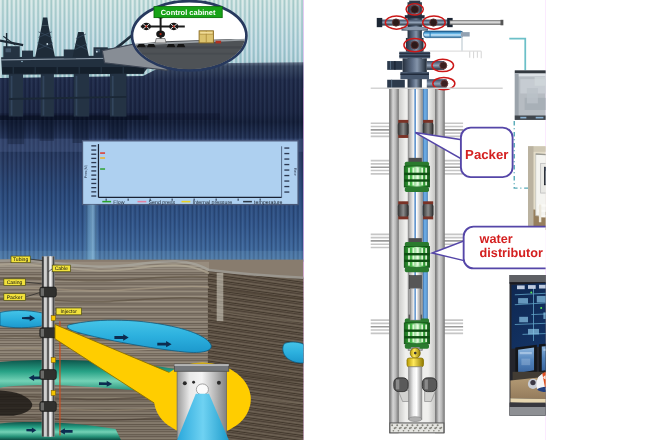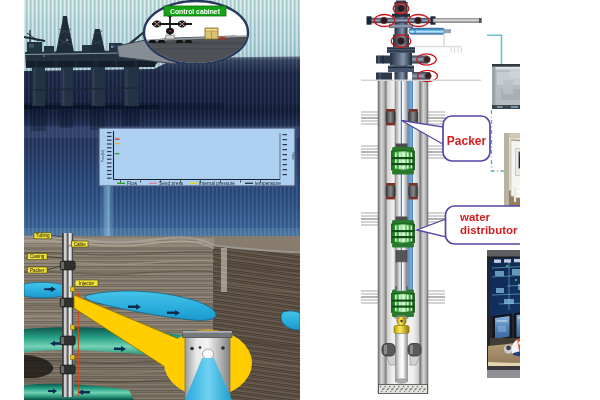--- a/index.html
+++ b/index.html
@@ -1,17 +1,17 @@
 <!DOCTYPE html>
 <html><head>
 <meta charset="utf-8">
 <style>
   html,body{margin:0;padding:0;background:#fff;}
   #root{position:relative;width:496px;height:400px;overflow:hidden;background:#f0abfc;
-        font-family:"Liberation Sans", sans-serif;margin-left:24px;}
+        font-family:"Liberation Sans", sans-serif;}
   svg{position:absolute;top:0;display:block;}
 </style>
 </head>
 <body>
 <div id="root">
 <svg id="L" style="left:0" width="276" height="400" viewBox="0 0 276 400">
 <defs>
  <linearGradient id="sky" x1="0" y1="0" x2="0" y2="1">
   <stop offset="0" stop-color="#c6dedc"></stop>
           <stop offset="0.55" stop-color="#aeceda"></stop>

